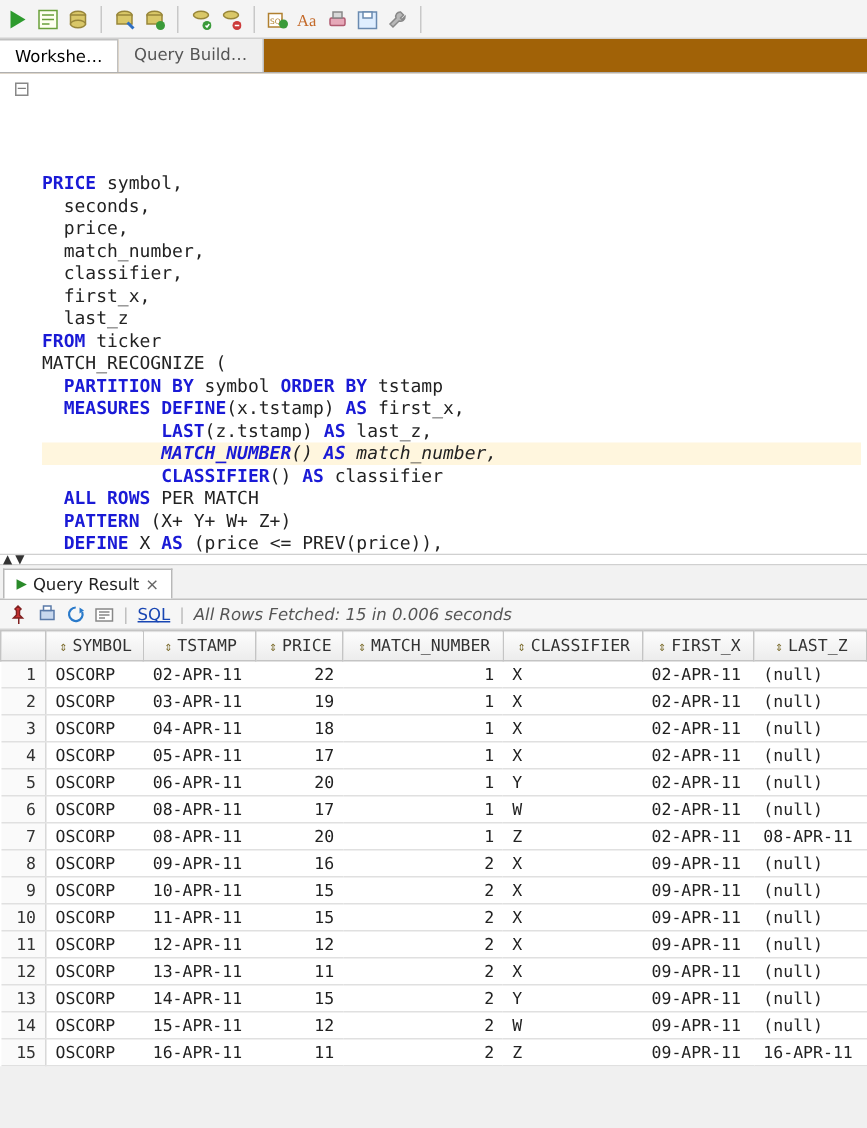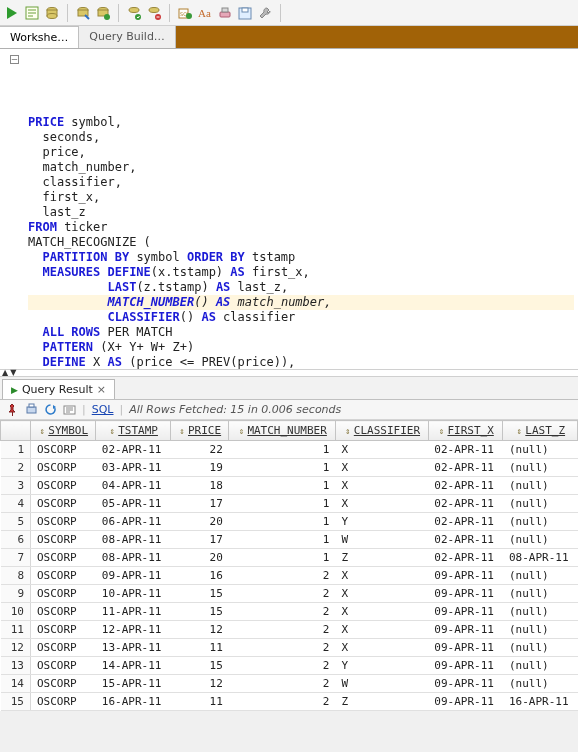--- a/index.html
+++ b/index.html
@@ -106,21 +106,20 @@
 
   .grid { background:#fff; }
   table.data { border-collapse: collapse; width:100%; font-size:11px; font-family:"DejaVu Sans Mono","Liberation Mono",monospace; }
   table.data th {
     background: linear-gradient(#fdfdfd,#ececec);
     border:1px solid #c4c4c4;
     padding:3px 6px;
     font-weight:normal;
     color:#333;
     position:relative;
-    text-decoration:underline;
   }
   table.data th .sort {
     display:inline-block; width:8px; color:#7a6a2a; margin-right:2px; font-size:9px;
   }
   table.data td {
     border-bottom:1px solid #e0e0e0;
     padding:2px 6px;
     white-space:nowrap;
   }
   table.data td.rownum {

